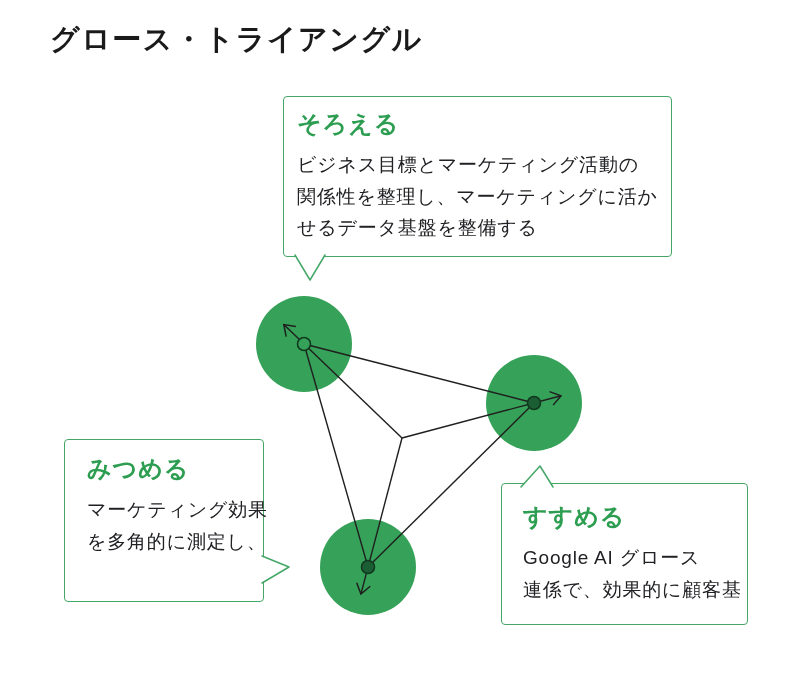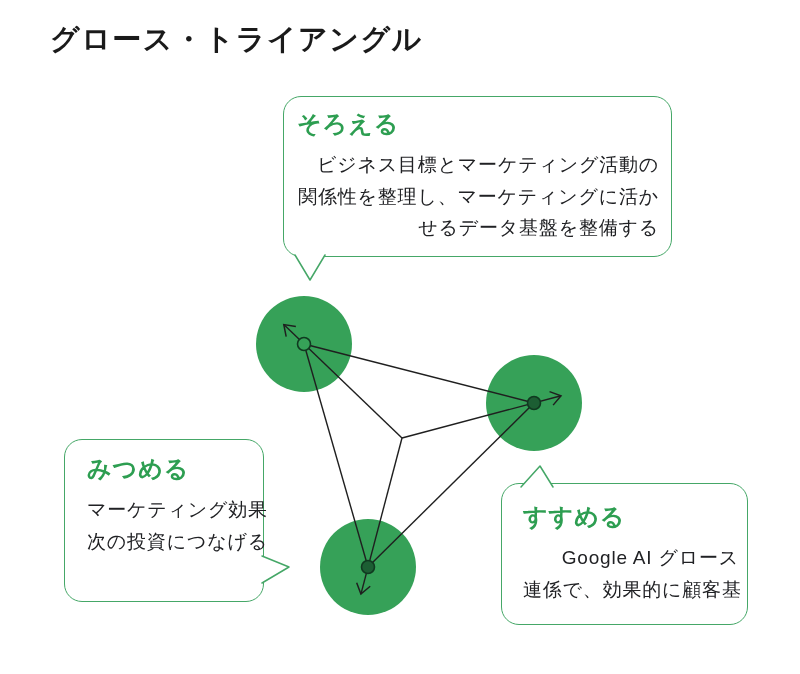--- a/index.html
+++ b/index.html
@@ -24,41 +24,40 @@
   .diagram-svg {
     position: absolute;
     left: 0;
     top: 0;
   }
   .bubble {
     position: absolute;
     box-sizing: border-box;
     background: #ffffff;
     border: 1.5px solid #45a767;
-    border-radius: 18px;
+    border-radius: 4px;
   }
   .bubble-top   { left: 283px; top: 96px;  width: 389px; height: 161px; padding: 11px 12px 0 13px; }
   .bubble-left  { left: 64px;  top: 439px; width: 200px; height: 163px; padding: 13px 8px 0 22px; }
   .bubble-right { left: 501px; top: 483px; width: 247px; height: 142px; padding: 17px 8px 0 21px; }
   .bubble-heading {
     color: #2d9e51;
     font-size: 24px;
     font-weight: 700;
     line-height: 31px;
     letter-spacing: 1px;
     margin-bottom: 10px;
     white-space: nowrap;
   }
   .bubble-line {
     font-size: 19px;
     line-height: 31.5px;
     letter-spacing: 0.8px;
     color: #202124;
     white-space: nowrap;
-    text-align: right;
   }
   .tail {
     position: absolute;
     overflow: visible;
   }
   .tail path {
     fill: #ffffff;
     stroke: #45a767;
     stroke-width: 1.5px;
     stroke-linejoin: round;
@@ -105,21 +104,21 @@
     <div class="bubble-line">関係性を整理し、マーケティングに活か</div>
     <div class="bubble-line">せるデータ基盤を整備する</div>
     <svg class="tail tail-down" width="34" height="30">
       <path d="M2,1 L17,26 L32,1"></path>
     </svg>
   </div>
 
   <div class="bubble bubble-left">
     <div class="bubble-heading">みつめる</div>
     <div class="bubble-line">マーケティング効果</div>
-    <div class="bubble-line">次の投資につなげる</div>
+    <div class="bubble-line">を多角的に測定し、</div>
     <svg class="tail tail-right" width="30" height="31">
       <path d="M1,2 L28,13 L1,29"></path>
     </svg>
   </div>
 
   <div class="bubble bubble-right">
     <div class="bubble-heading">すすめる</div>
     <div class="bubble-line">Google AI グロース</div>
     <div class="bubble-line">連係で、効果的に顧客基</div>
     <svg class="tail tail-up" width="36" height="26">

